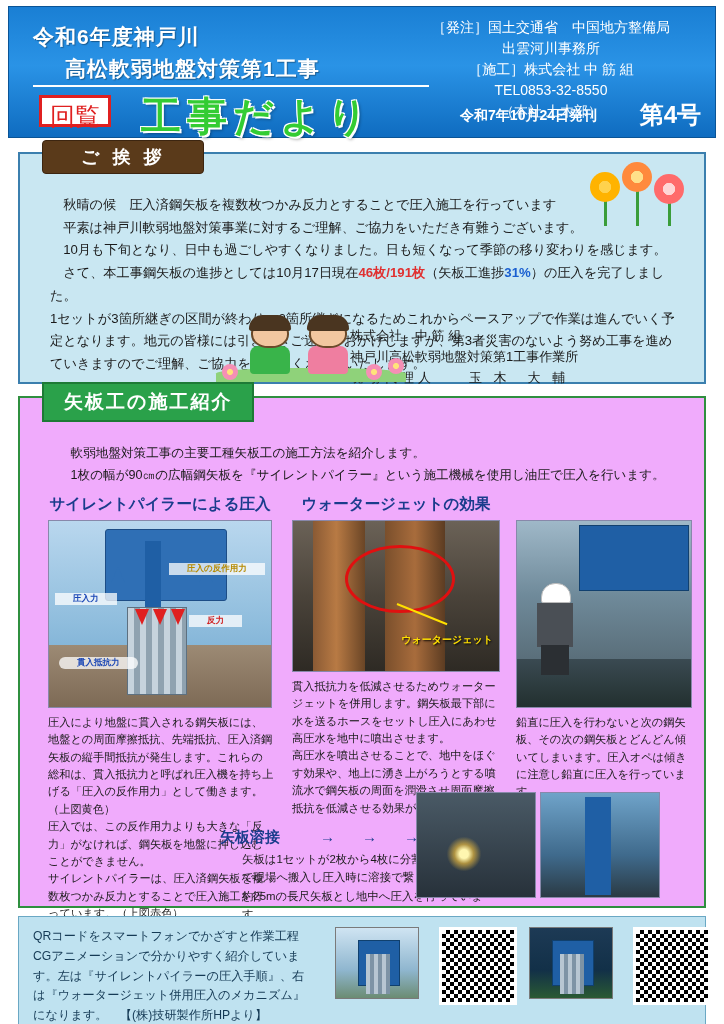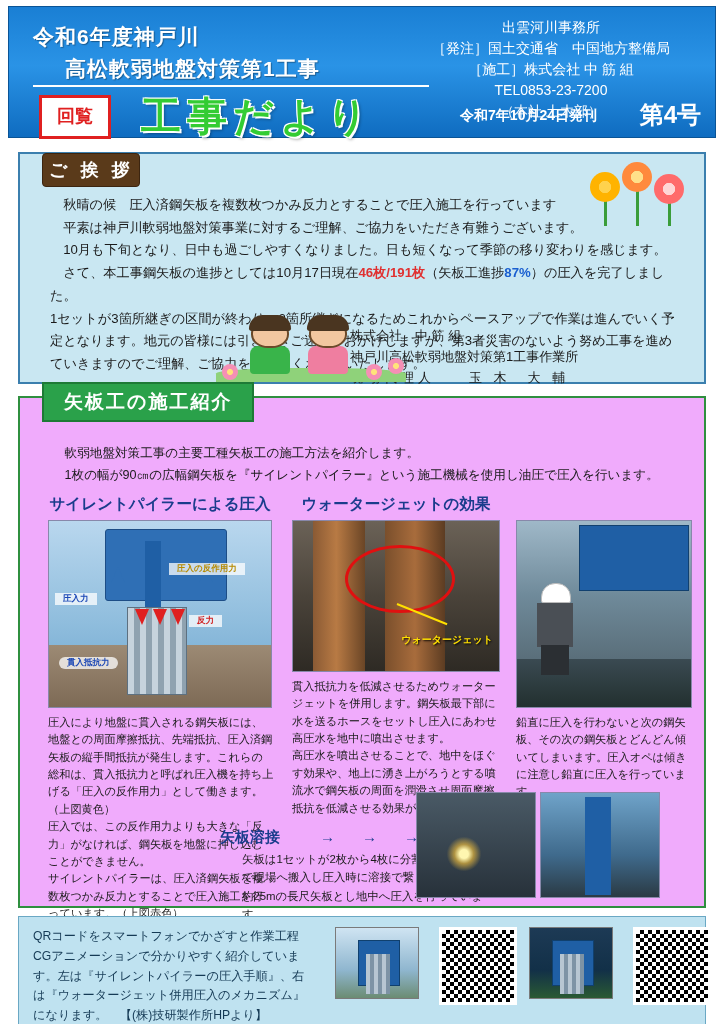--- a/index.html
+++ b/index.html
@@ -49,26 +49,26 @@
     top: 78px;
     width: 396px;
     height: 2px;
     background: #ffffff;
   }
   .kairan {
     position: absolute;
     left: 30px;
     top: 88px;
     width: 72px;
-    height: 44px;
+    height: 32px;
     border: 3px solid #e02020;
     background: #ffffff;
     color: #e02020;
-    font-weight: bold;
-    font-size: 18px;
+    font-weight: normal;
+    font-size: 25px;
     text-align: center;
     line-height: 36px;
     box-sizing: border-box;
   }
   .koji-dayori {
     position: absolute;
     left: 132px;
     top: 82px;
     font-size: 40px;
     font-weight: bold;
@@ -119,25 +119,24 @@
     box-sizing: border-box;
   }
   .greeting-title {
     position: absolute;
     left: 22px;
     top: -14px;
     background: #5a3a1a;
     color: #ffffff;
     font-size: 18px;
     font-weight: bold;
-    padding: 4px 6px;
+    padding: 4px 38px;
     border-radius: 4px;
     letter-spacing: 4px;
     border: 1px solid #3c2510;
-    margin-top: 13px;
   }
   .greeting-body {
     position: absolute;
     left: 30px;
     top: 40px;
     width: 630px;
     font-size: 13.2px;
     line-height: 1.72;
     color: #1a1a1a;
   }
@@ -225,21 +224,21 @@
     color: #ffffff;
     font-size: 19px;
     font-weight: bold;
     padding: 5px 20px;
     border: 2px solid #1d7a36;
     letter-spacing: 2px;
     white-space: nowrap;
   }
   .green-intro {
     position: absolute;
-    left: 32px;
+    left: 38px;
     top: 44px;
     width: 640px;
     font-size: 12.6px;
     line-height: 1.75;
     color: #1a1a1a;
   }
   .green-intro p { margin: 0; }
 
   .col-head {
     position: absolute;
@@ -287,21 +286,21 @@
   .ph1 .arrow-u {
     position: absolute; width: 0; height: 0;
     border-left: 7px solid transparent; border-right: 7px solid transparent;
     border-bottom: 16px solid #2f6fb5;
   }
   .lbl {
     position: absolute;
     font-size: 8.5px;
     font-weight: bold;
     background: rgba(255,255,255,.75);
-    padding: 0 8px;
+    padding: 0 18px;
     white-space: nowrap;
   }
   .lbl.b { color: #1a46b5; }
   .lbl.r { color: #d02020; }
   .lbl.y { color: #b58a00; }
 
   
   .ph2 { left: 272px; top: 122px; width: 208px; height: 152px;
          background: linear-gradient(180deg, #6b6257 0%, #4a433a 50%, #2e2a24 100%); }
   .ph2 .rust {
@@ -446,28 +445,28 @@
 <div class="page">
 
   <div class="header">
     <div class="hdr-title-1">令和6年度神戸川</div>
     <div class="hdr-title-2">高松軟弱地盤対策第1工事</div>
     <div class="hdr-underline"></div>
     <div class="kairan">回覧</div>
     <div class="koji-dayori">工事だより</div>
 
     <div class="hdr-right">
-      <div>出雲河川事務所</div>
       <div>
         <span>［発注］</span><span>国土交通省　中国地方整備局</span>
       </div>
+      <div>出雲河川事務所</div>
       <div>
         <span>［施工］</span><span>株式会社 中 筋 組</span>
       </div>
-      <div>TEL0853-23-7200</div>
+      <div>TEL0853-32-8550</div>
       <div>（本社 土木部）</div>
     </div>
 
     <div class="hdr-issue-date">令和7年10月24日発刊</div>
     <div class="hdr-issue-no">第4号</div>
   </div>
 
   <div class="greeting">
     <div class="greeting-title">ご 挨 拶</div>
 
@@ -478,21 +477,21 @@
       <div class="flower fl1"></div>
       <div class="flower fl2"></div>
       <div class="flower fl3"></div>
     </div>
 
     <div class="greeting-body">
       <p class="ind">秋晴の候　圧入済鋼矢板を複数枚つかみ反力とすることで圧入施工を行っています</p>
       <p class="ind">平素は神戸川軟弱地盤対策事業に対するご理解、ご協力をいただき有難うございます。</p>
       <p class="ind">10月も下旬となり、日中も過ごしやすくなりました。日も短くなって季節の移り変わりを感じます。</p>
       <p class="ind">
-        <span>さて、本工事鋼矢板の進捗としては10月17日現在</span><span class="red">46枚/191枚</span><span>（矢板工進捗</span><span class="blue">87%</span><span>）の圧入を完了しました。</span>
+        <span>さて、本工事鋼矢板の進捗としては10月17日現在</span><span class="red">46枚/191枚</span><span>（矢板工進捗</span><span class="blue">31%</span><span>）の圧入を完了しました。</span>
       </p>
       <p>1セットが3箇所継ぎの区間が終わり、2箇所継ぎになるためこれからペースアップで作業は進んでいく予定となります。地元の皆様には引き続きご迷惑をおかけしますが、第3者災害のないよう努め工事を進めていきますのでご理解、ご協力をよろしくお願いいたします。</p>
     </div>
 
     <div class="sign">
       <div>株式会社　中 筋 組</div>
       <div>神戸川高松軟弱地盤対策第1工事作業所</div>
       <div class="agent-name">現場代理人　　玉 木　大 輔</div>
     </div>
 

